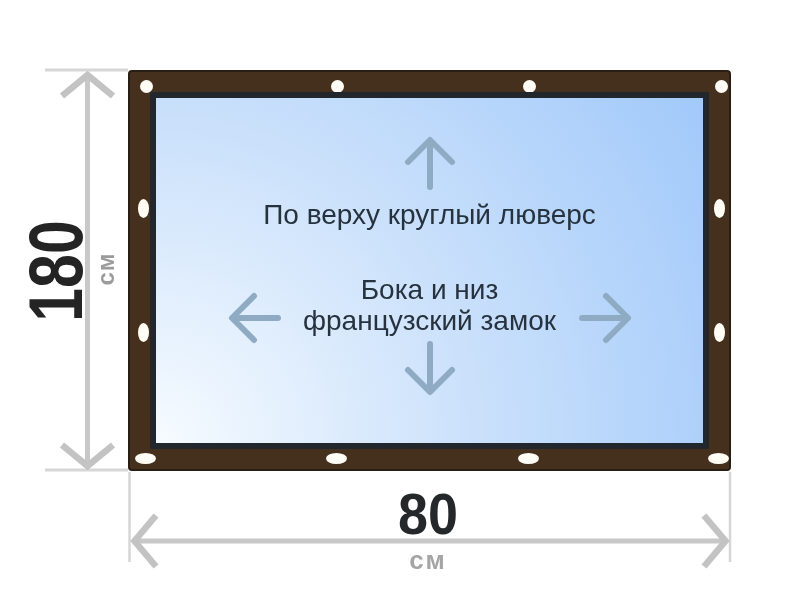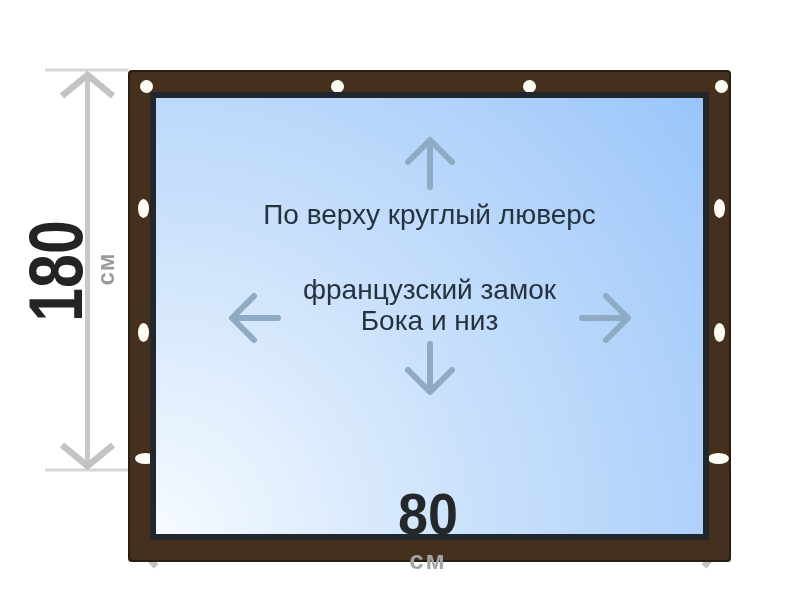--- a/index.html
+++ b/index.html
@@ -22,21 +22,21 @@
     left: 0;
     top: 0;
     pointer-events: none;
   }
   
   .tarp {
     position: absolute;
     left: 128px;
     top: 70px;
     width: 603px;
-    height: 492px;
+    height: 401px;
     box-sizing: border-box;
     background: #45301e;
     border: 2px solid #281e13;
     border-radius: 4px;
     padding-left: 28px;
   }
   .panel {
     position: absolute;
     inset: 20px;
     border: 6px solid #21272d;
@@ -177,22 +177,22 @@
           <path d="M98 198 L76 220 L98 242"></path>
         </g>
         <g>
           <line x1="426" y1="220" x2="468" y2="220"></line>
           <path d="M450 198 L472 220 L450 242"></path>
         </g>
       </svg>
 
       <div class="note note-top">По верху круглый люверс</div>
       <div class="note note-mid">
+        <div>Бока и низ</div>
         <div>французский замок</div>
-        <div>Бока и низ</div>
       </div>
     </div>
   </div>
 
   <div class="dim dim-h-value">180</div>
   <div class="dim dim-h-unit">см</div>
   <div class="dim dim-w-value">80</div>
   <div class="dim dim-w-unit">см</div>
 
 </div>

